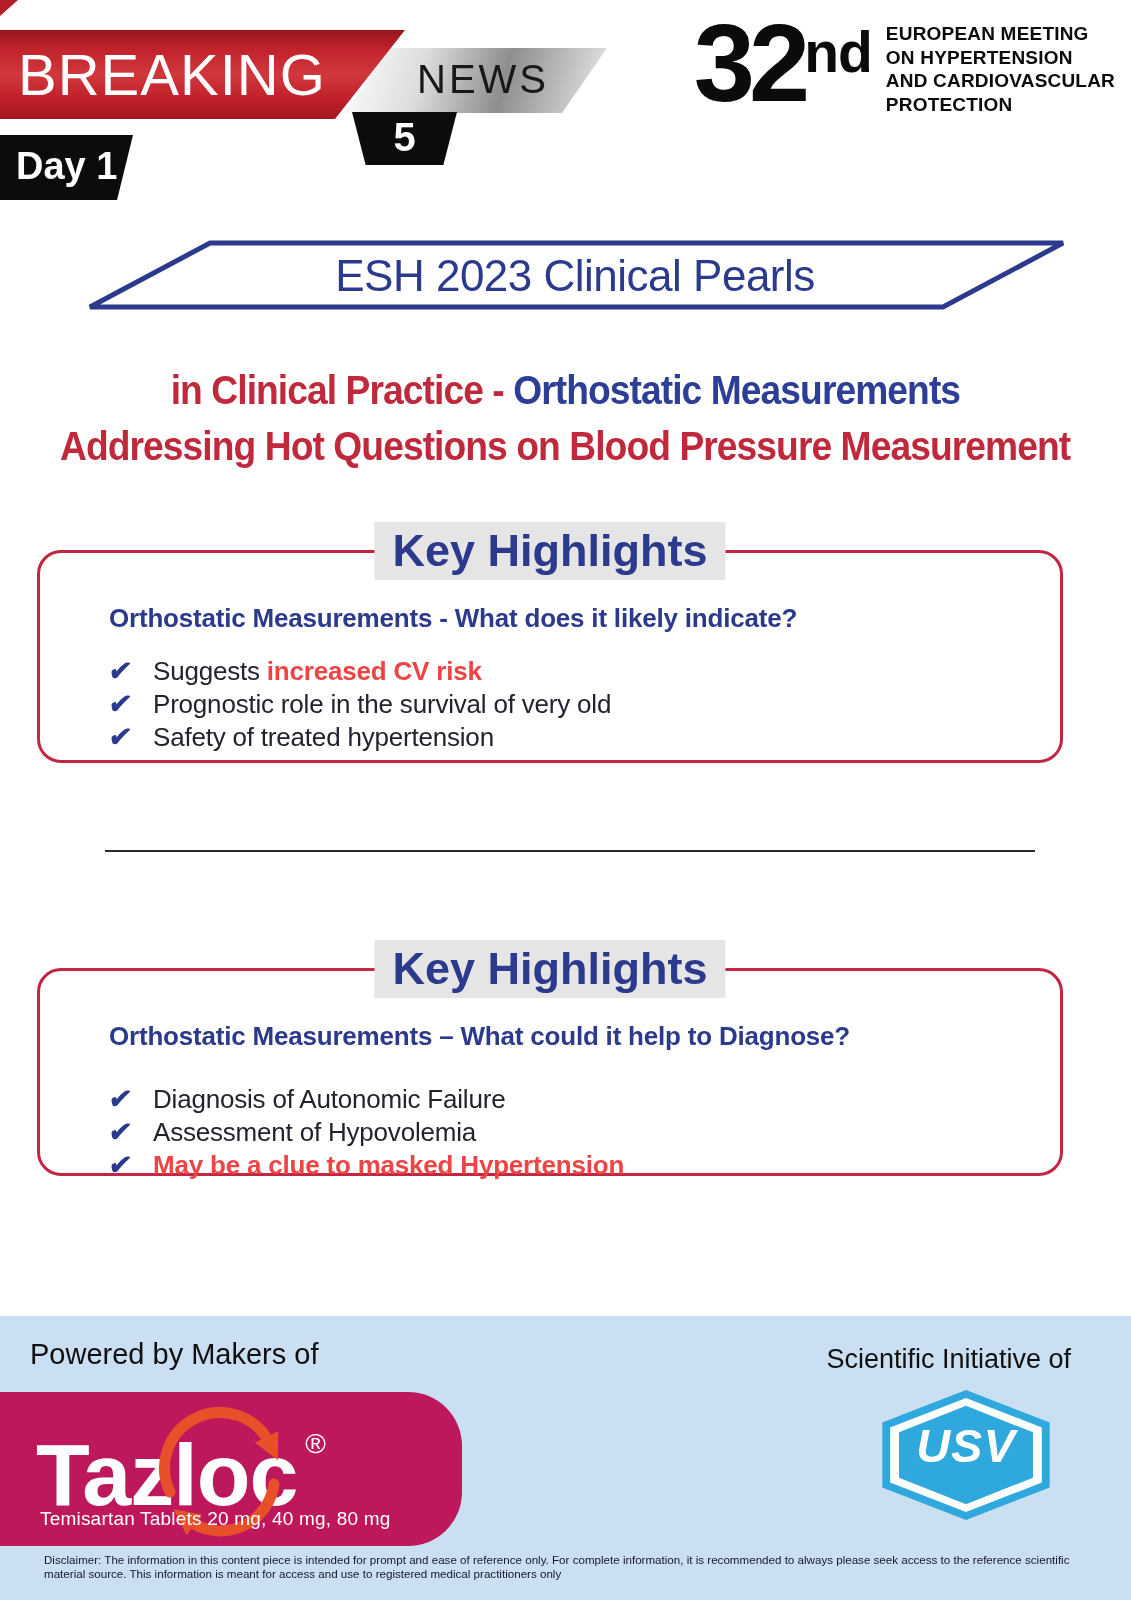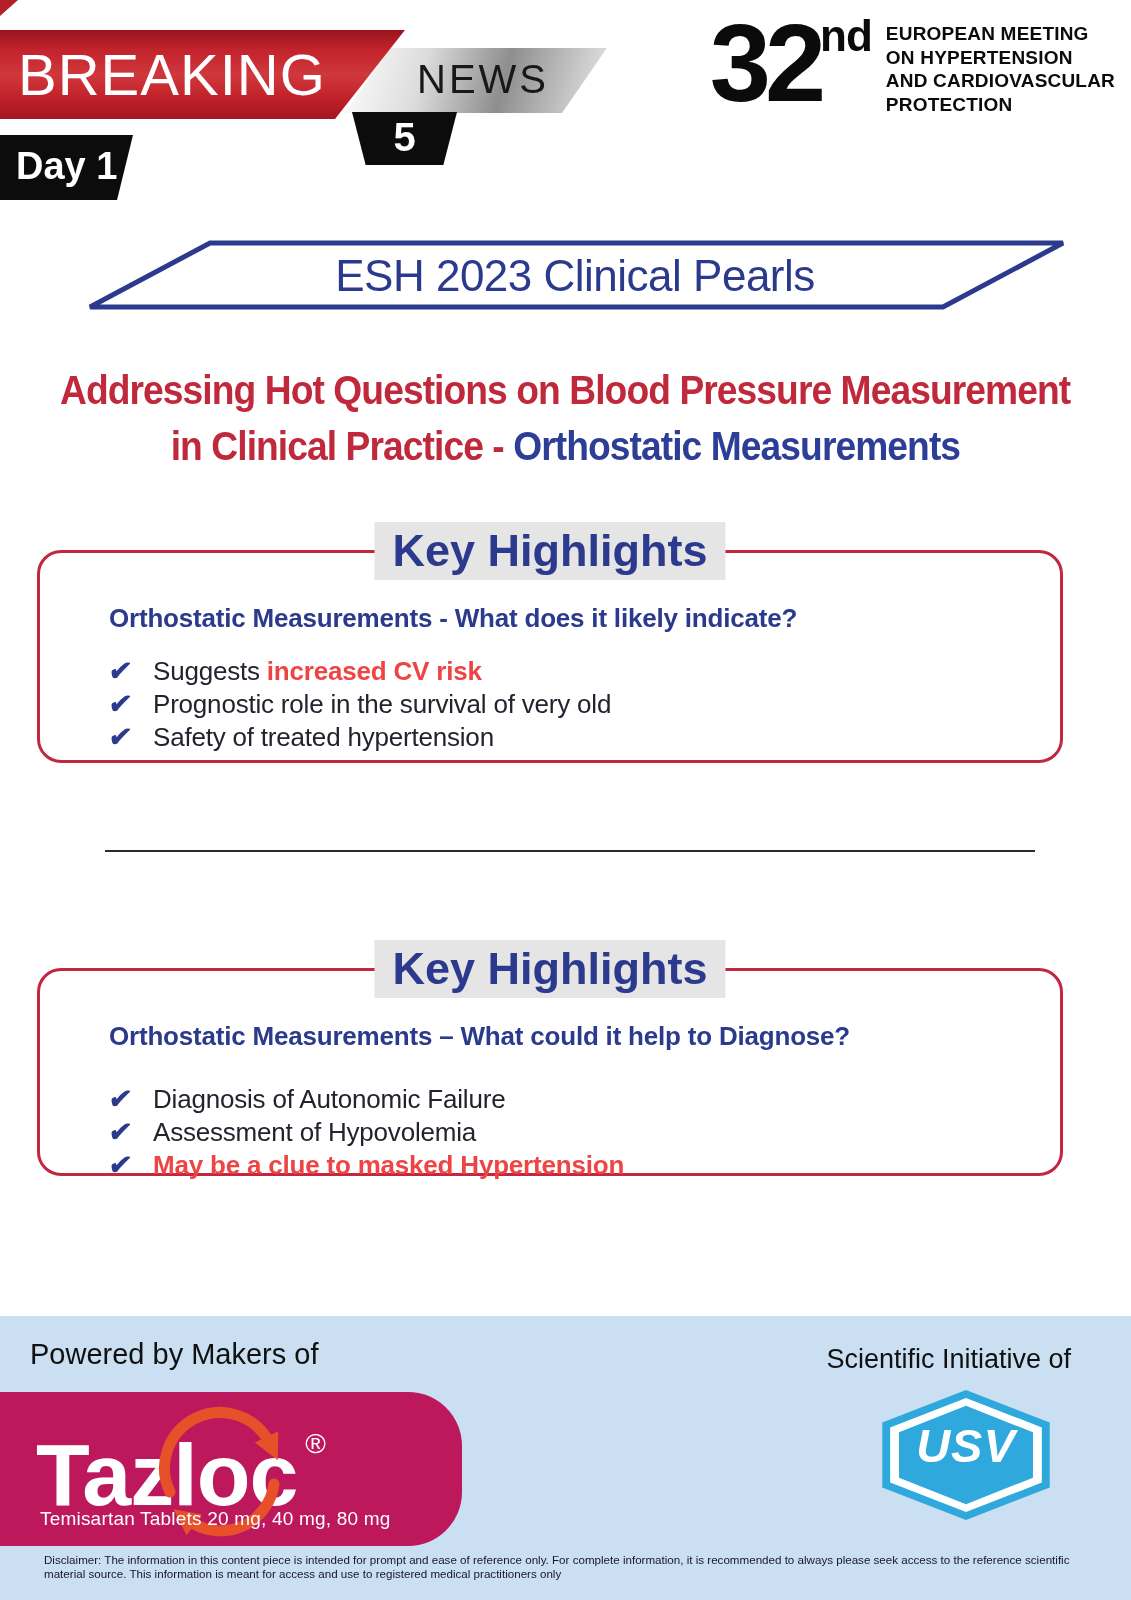--- a/index.html
+++ b/index.html
@@ -24,21 +24,21 @@
       clip-path:polygon(0 0,100% 0,87% 100%,13% 100%);}
   .five-tab span{display:block;color:#fff;font-size:40px;font-weight:bold;line-height:50px;text-align:center;}
   .day-tab{left:0;top:135px;width:133px;height:65px;background:#0c0c0c;
       clip-path:polygon(0 0,100% 0,88% 100%,0 100%);}
   .day-tab span{display:block;color:#fff;font-size:38px;font-weight:bold;line-height:62px;padding-left:16px;}
 
   
   .congress{top:12px;right:16px;display:flex;gap:14px;color:#0b0b0b;}
   .congress-num{display:flex;align-items:flex-start;font-weight:bold;}
   .congress-32{font-size:110px;line-height:0.92;letter-spacing:-6px;}
-  .congress-nd{font-size:44px;line-height:1;margin-top:2px;letter-spacing:-1px;}
+  .congress-nd{font-size:57px;line-height:1;margin-top:12px;letter-spacing:-1px;}
   .congress-lines{padding-top:10px;font-size:19px;font-weight:bold;line-height:23.5px;letter-spacing:0.2px;}
 
   
   .esh-wrap{left:80px;top:235px;width:990px;height:80px;}
   .esh-wrap svg{position:absolute;left:0;top:0;}
   .esh-text{position:absolute;left:0;top:0;width:990px;text-align:center;
       font-size:44px;font-weight:normal;color:#2B3A8C;line-height:82px;letter-spacing:-0.5px;}
 
   
   .main-title{left:0;top:362px;width:1131px;text-align:center;font-weight:bold;
@@ -122,22 +122,22 @@
   </div>
 
   <div class="abs esh-wrap">
     <svg width="990" height="80" viewBox="0 0 990 80">
       <polygon points="130,8 983,8 863,72 10,72" fill="#ffffff" stroke="#2B3A8C" stroke-width="5"></polygon>
     </svg>
     <div class="esh-text">ESH 2023 Clinical Pearls</div>
   </div>
 
   <div class="abs main-title">
+    <div><span class="tline"><span class="t-red">in Clinical Practice - </span><span class="t-blue">Orthostatic Measurements</span></span></div>
     <div><span class="tline t-red">Addressing Hot Questions on Blood Pressure Measurement</span></div>
-    <div><span class="tline"><span class="t-red">in Clinical Practice - </span><span class="t-blue">Orthostatic Measurements</span></span></div>
   </div>
 
   <div class="abs hl-box first">
     <div class="hl-title">Key Highlights</div>
     <div class="hl-body">
       <div class="hl-sub">Orthostatic Measurements - What does it likely indicate?</div>
       <div class="hl-list">
           <div class="hl-row">
             <span class="check">✔</span>
             <span class="btext"><span>Suggests </span><span class="strongpart">increased CV risk</span></span>

